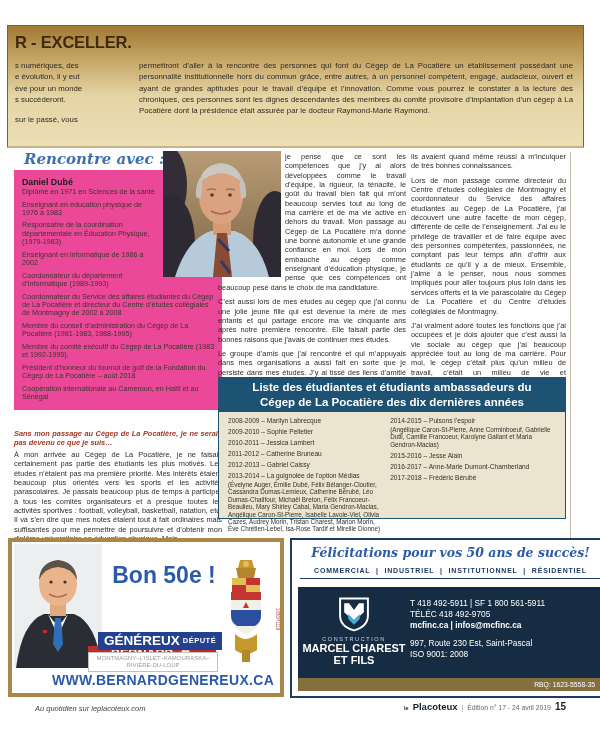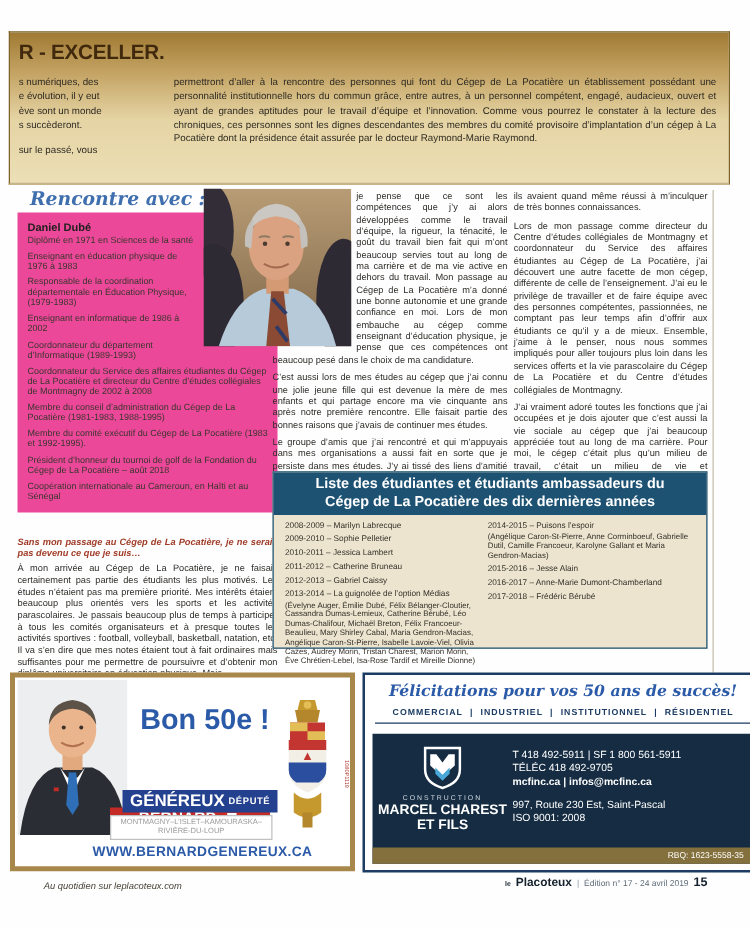--- a/index.html
+++ b/index.html
@@ -57,21 +57,21 @@
              font-size:23px; font-weight:bold; color:#2b5aa8; }
   .gen-arms { position:absolute; right:13px; top:16px; width:42px; height:106px; }
   .gen-red { position:absolute; left:76px; top:72px; background:#c42b27; color:#ffffff; font-weight:bold;
              font-size:12.5px; padding:1px 23px 2px; display:flex; align-items:center; gap:4px;margin-top:32px; }
   .gen-blue { position:absolute; left:86px; top:90px; background:#23418e; color:#ffffff; font-weight:bold;
               font-size:13.5px; padding:1px 6px 2px; white-space:nowrap; }
   .gen-role { font-size:7.5px; margin-left:3px; vertical-align:2px; letter-spacing:0.5px; }
   .gen-riding { position:absolute; left:76px; top:110px; width:130px; border:1px solid #c0c0c0; background:#fff;
                 color:#9a9a9a; font-size:6px; line-height:7px; text-align:center; padding:2px; box-sizing:border-box; }
   .gen-url { position:absolute; left:40px; right:8px; bottom:5px; text-align:center; font-weight:bold;
-             font-size:11px; color:#2b5aa8; letter-spacing:0.3px; }
+             font-size:14px; color:#2b5aa8; letter-spacing:0.3px; }
   .gen-code { position:absolute; right:0px; top:66px; writing-mode:vertical-rl; font-size:4.5px; color:#b0342c; }
 
   
   .ad-mcf { position:absolute; left:290px; top:538px; width:321px; height:160px; box-sizing:border-box;
             border:2px solid #1c3c63; background:#ffffff; }
   .mcf-congrats { text-align:center; font-family:"DejaVu Serif",serif; font-style:italic; font-weight:bold;
                   font-size:12.5px; color:#2b5aa8; margin-top:5px; }
   .mcf-cats { text-align:center; font-size:7px; font-weight:bold; color:#1c3c63; letter-spacing:0.8px;
               word-spacing:3px; padding:5px 0 4px; margin:2px 8px 0; border-bottom:1.5px solid #1c3c63; }
   .mcf-navy { position:absolute; left:6px; right:6px; top:47px; bottom:5px; background:#152c42; display:flex; }
@@ -99,21 +99,21 @@
 <div class="page">
 
   <div class="banner">
     <div class="banner-headline">
       <div>R - EXCELLER.</div>
     </div>
     <div class="banner-cols">
       <div class="banner-left">
         <div>s numériques, des</div>
         <div>e évolution, il y eut</div>
-        <div>ève sont un monde</div>
+        <div>ève pour un monde</div>
         <div>s succèderont.</div>
         <div class="frag-last">sur le passé, vous</div>
       </div>
       <div class="banner-body">permettront d’aller à la rencontre des personnes qui font du Cégep de La Pocatière un établissement possédant une personnalité institutionnelle hors du commun grâce, entre autres, à un personnel compétent, engagé, audacieux, ouvert et ayant de grandes aptitudes pour le travail d’équipe et l’innovation. Comme vous pourrez le constater à la lecture des chroniques, ces personnes sont les dignes descendantes des membres du comité provisoire d’implantation d’un cégep à La Pocatière dont la présidence était assurée par le docteur Raymond-Marie Raymond.</div>
     </div>
   </div>
 
   <div class="page-rule"></div>
 
   <div class="rencontre-title">Rencontre avec :</div>

